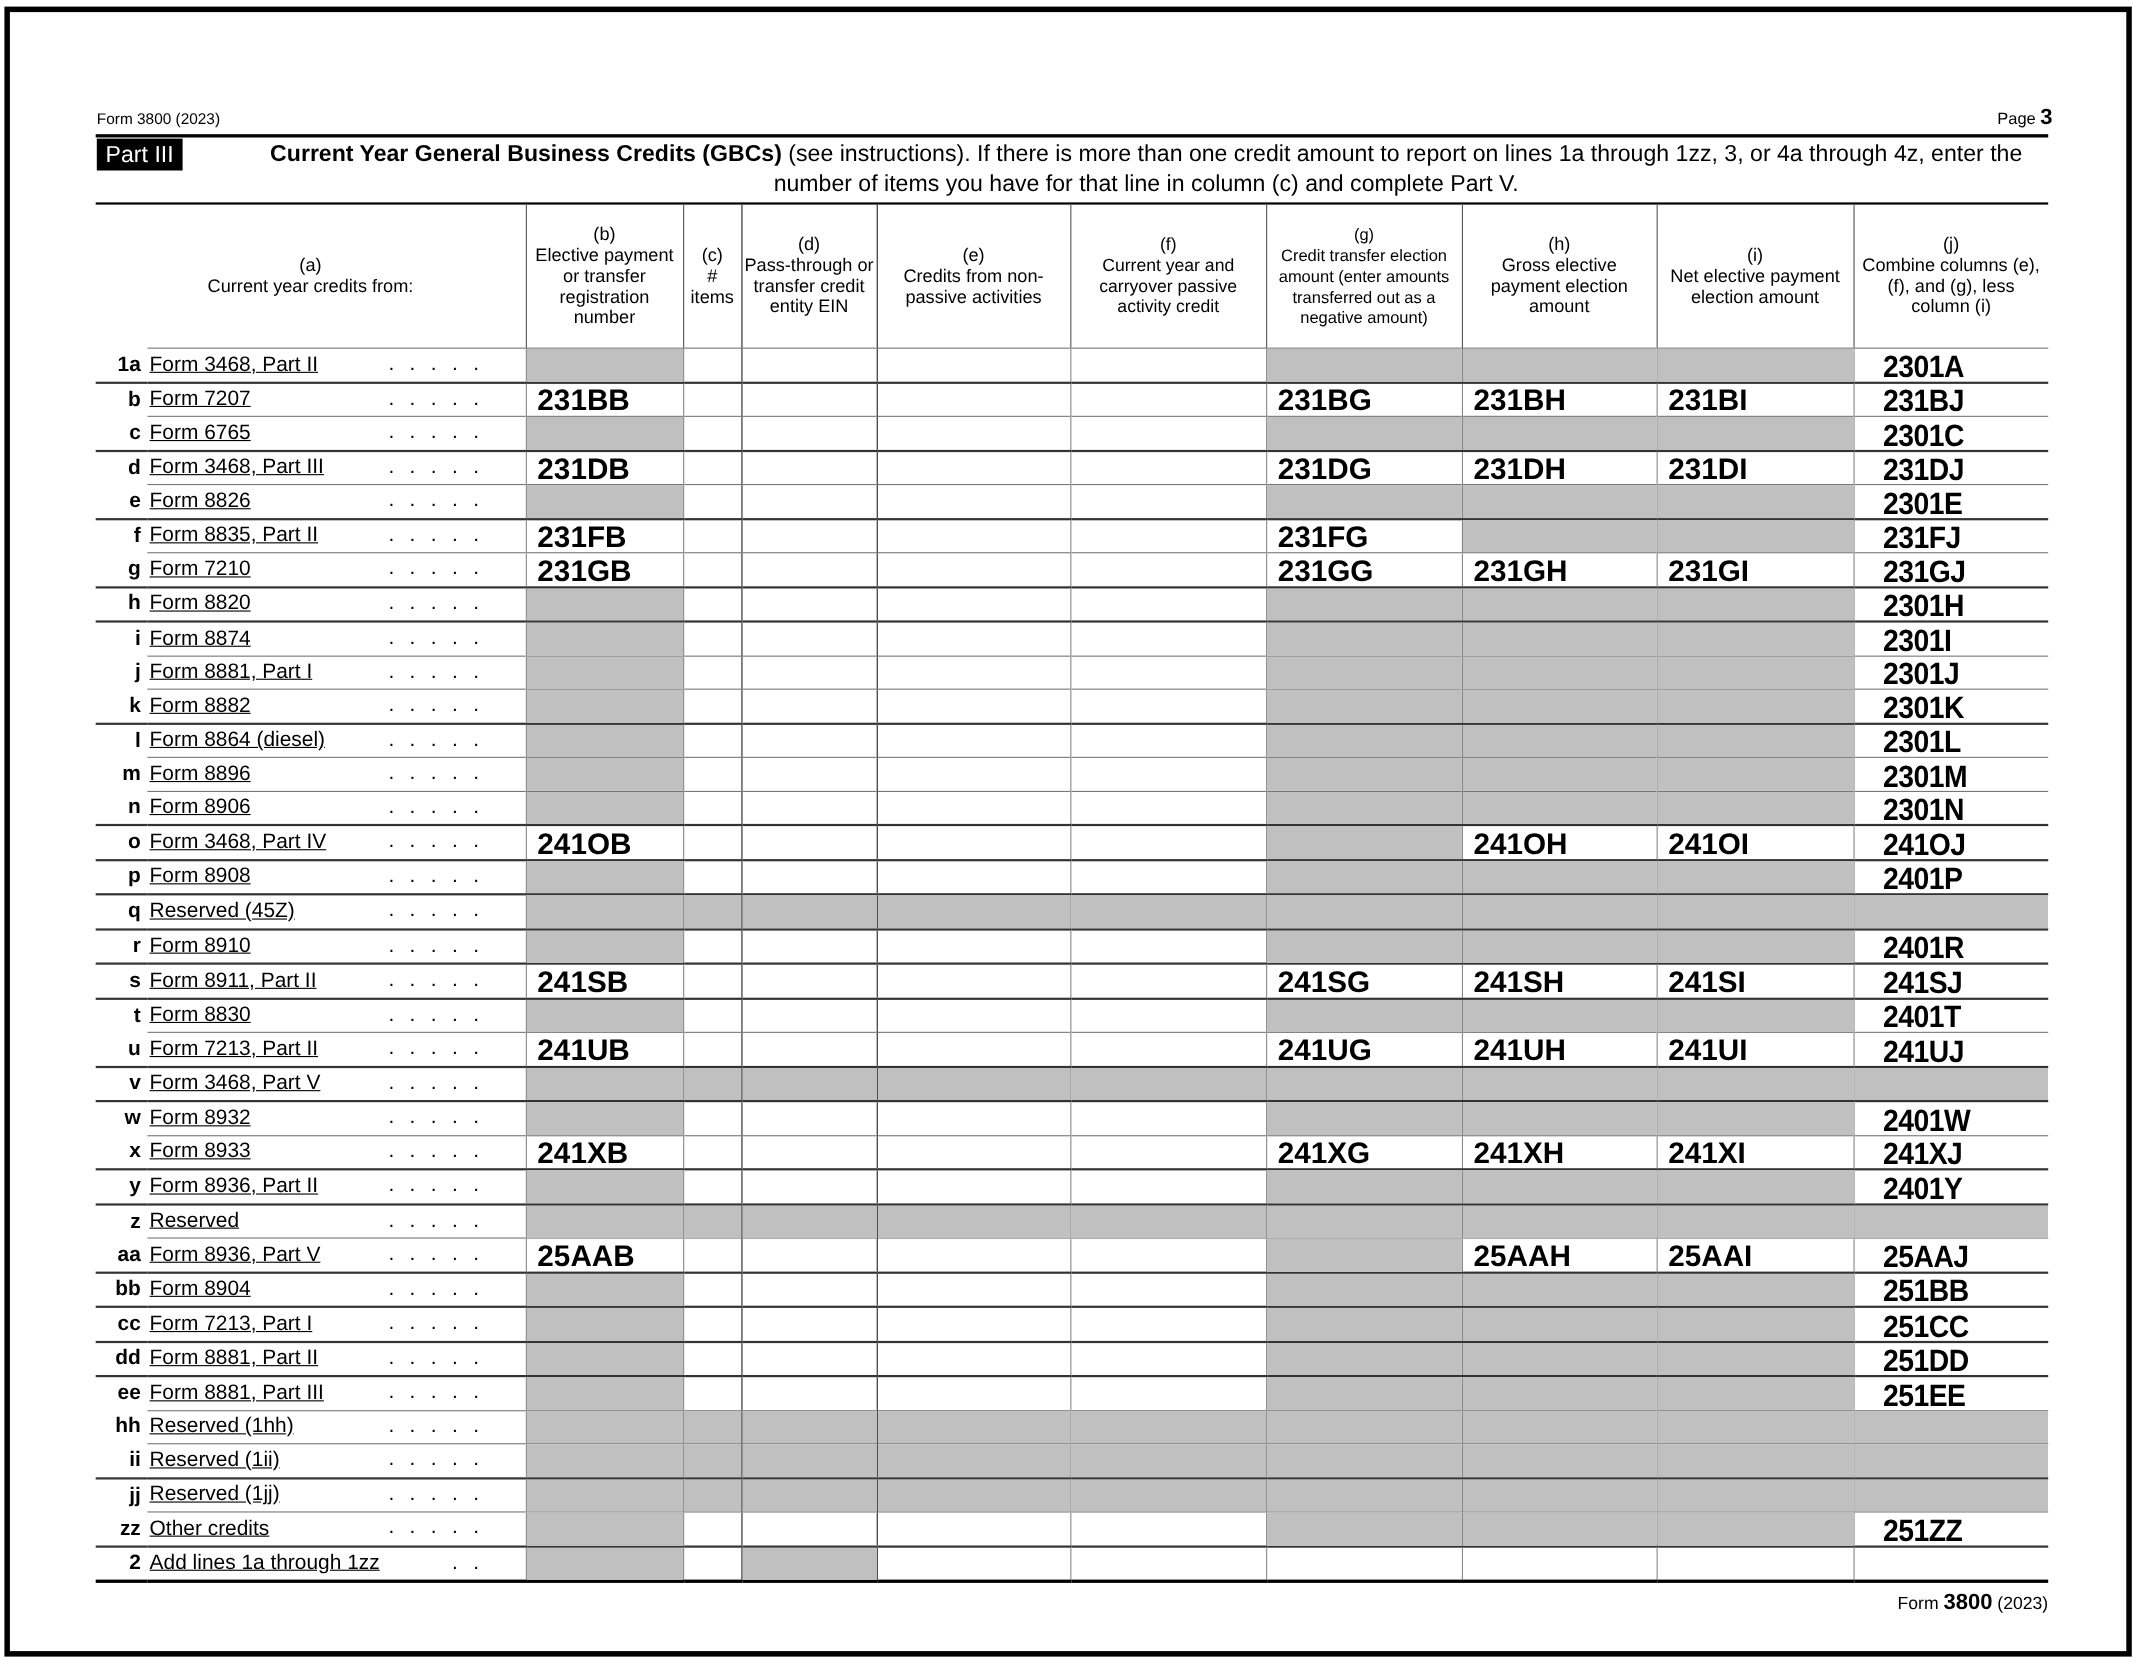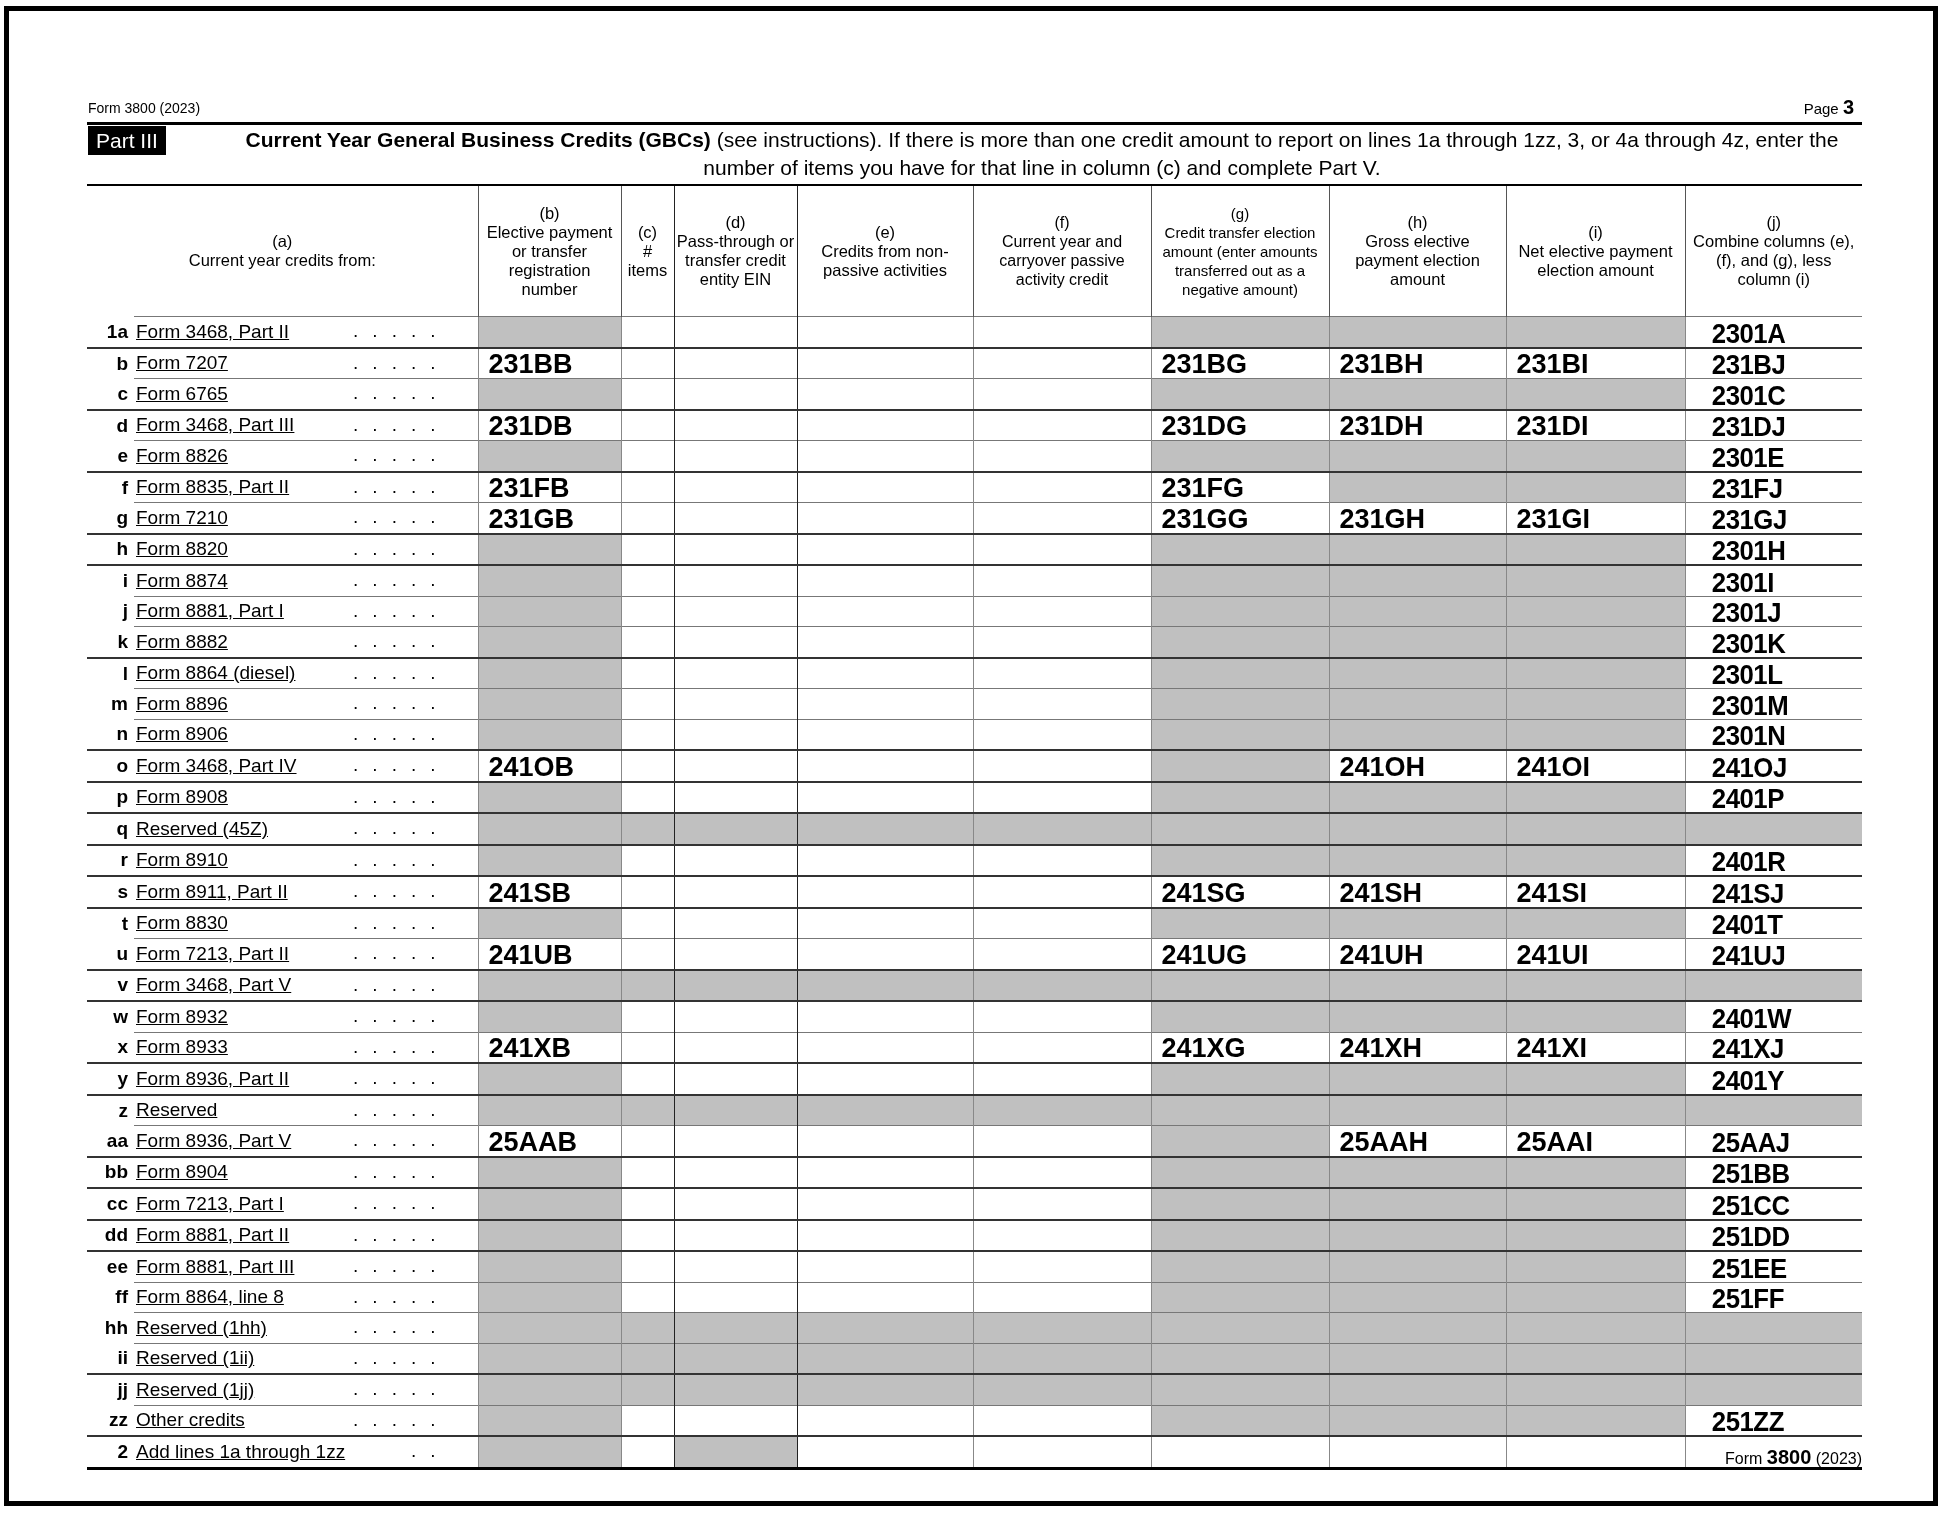--- a/index.html
+++ b/index.html
@@ -1,19 +1,19 @@
 <!DOCTYPE html>
 <html><head>
 <meta charset="utf-8">
 <style>
   html, body { margin:0; padding:0; background:#fff; }
   body { width:1950px; height:1515px; position:relative; overflow:hidden; font-family:"Liberation Sans", sans-serif; color:#000; }
   .frame { position:absolute; left:4px; top:6px; width:1934px; height:1500px; border:5px solid #000; box-sizing:border-box; }
   .top-left { position:absolute; left:88px; top:100px; font-size:14px; }
-  .top-right { position:absolute; right:96px; top:96px; font-size:15px; }
+  .top-right { position:absolute; right:84px; top:96px; font-size:15px; }
   .top-right b { font-size:20px; }
   .part-rule { position:absolute; left:87px; top:122px; width:1775px; height:3px; background:#000; }
   .part-badge { position:absolute; left:88px; top:126px; background:#000; color:#fff; font-weight:normal; font-size:21px; padding:1px 8px; height:27px; line-height:27px; }
   .part-text { position:absolute; left:212px; top:126px; width:1660px; font-size:21px; line-height:28px;text-align:center; }
   .part-text b { font-weight:bold; }
   .head-rule { position:absolute; left:87px; top:184px; width:1775px; height:2px; background:#000; }
   table.form { position:absolute; left:87px; top:186px; border-collapse:collapse; table-layout:fixed; width:1775px; }
   table.form th { font-weight:normal; font-size:16.5px; line-height:19px; text-align:center; vertical-align:middle; border-left:1px solid #555; padding:0 2px; height:130px; }
   table.form th.ha { border-left:none; }
   table.form th.hg { font-size:15px; line-height:19px; }
@@ -622,35 +622,20 @@
         <td class="c-e"></td>
         <td class="c-f"></td>
         <td class="c-g sh"></td>
         <td class="c-h sh"></td>
         <td class="c-i sh"></td>
         <td class="c-j">
           <span class="code code-j">251EE</span>
         </td>
       </tr>
       <tr>
-        <td class="ln">ff</td>
-        <td class="lbl"><span>Form 8864, line 8</span><span class="dots">.....</span></td>
-        <td class="c-b sh"></td>
-        <td class="c-c"></td>
-        <td class="c-d"></td>
-        <td class="c-e"></td>
-        <td class="c-f"></td>
-        <td class="c-g sh"></td>
-        <td class="c-h sh"></td>
-        <td class="c-i sh"></td>
-        <td class="c-j">
-          <span class="code code-j">251FF</span>
-        </td>
-      </tr>
-      <tr>
         <td class="ln">hh</td>
         <td class="lbl"><span>Reserved (1hh)</span><span class="dots">.....</span></td>
         <td class="c-b sh"></td>
         <td class="c-c sh"></td>
         <td class="c-d sh"></td>
         <td class="c-e sh"></td>
         <td class="c-f sh"></td>
         <td class="c-g sh"></td>
         <td class="c-h sh"></td>
         <td class="c-i sh"></td>

